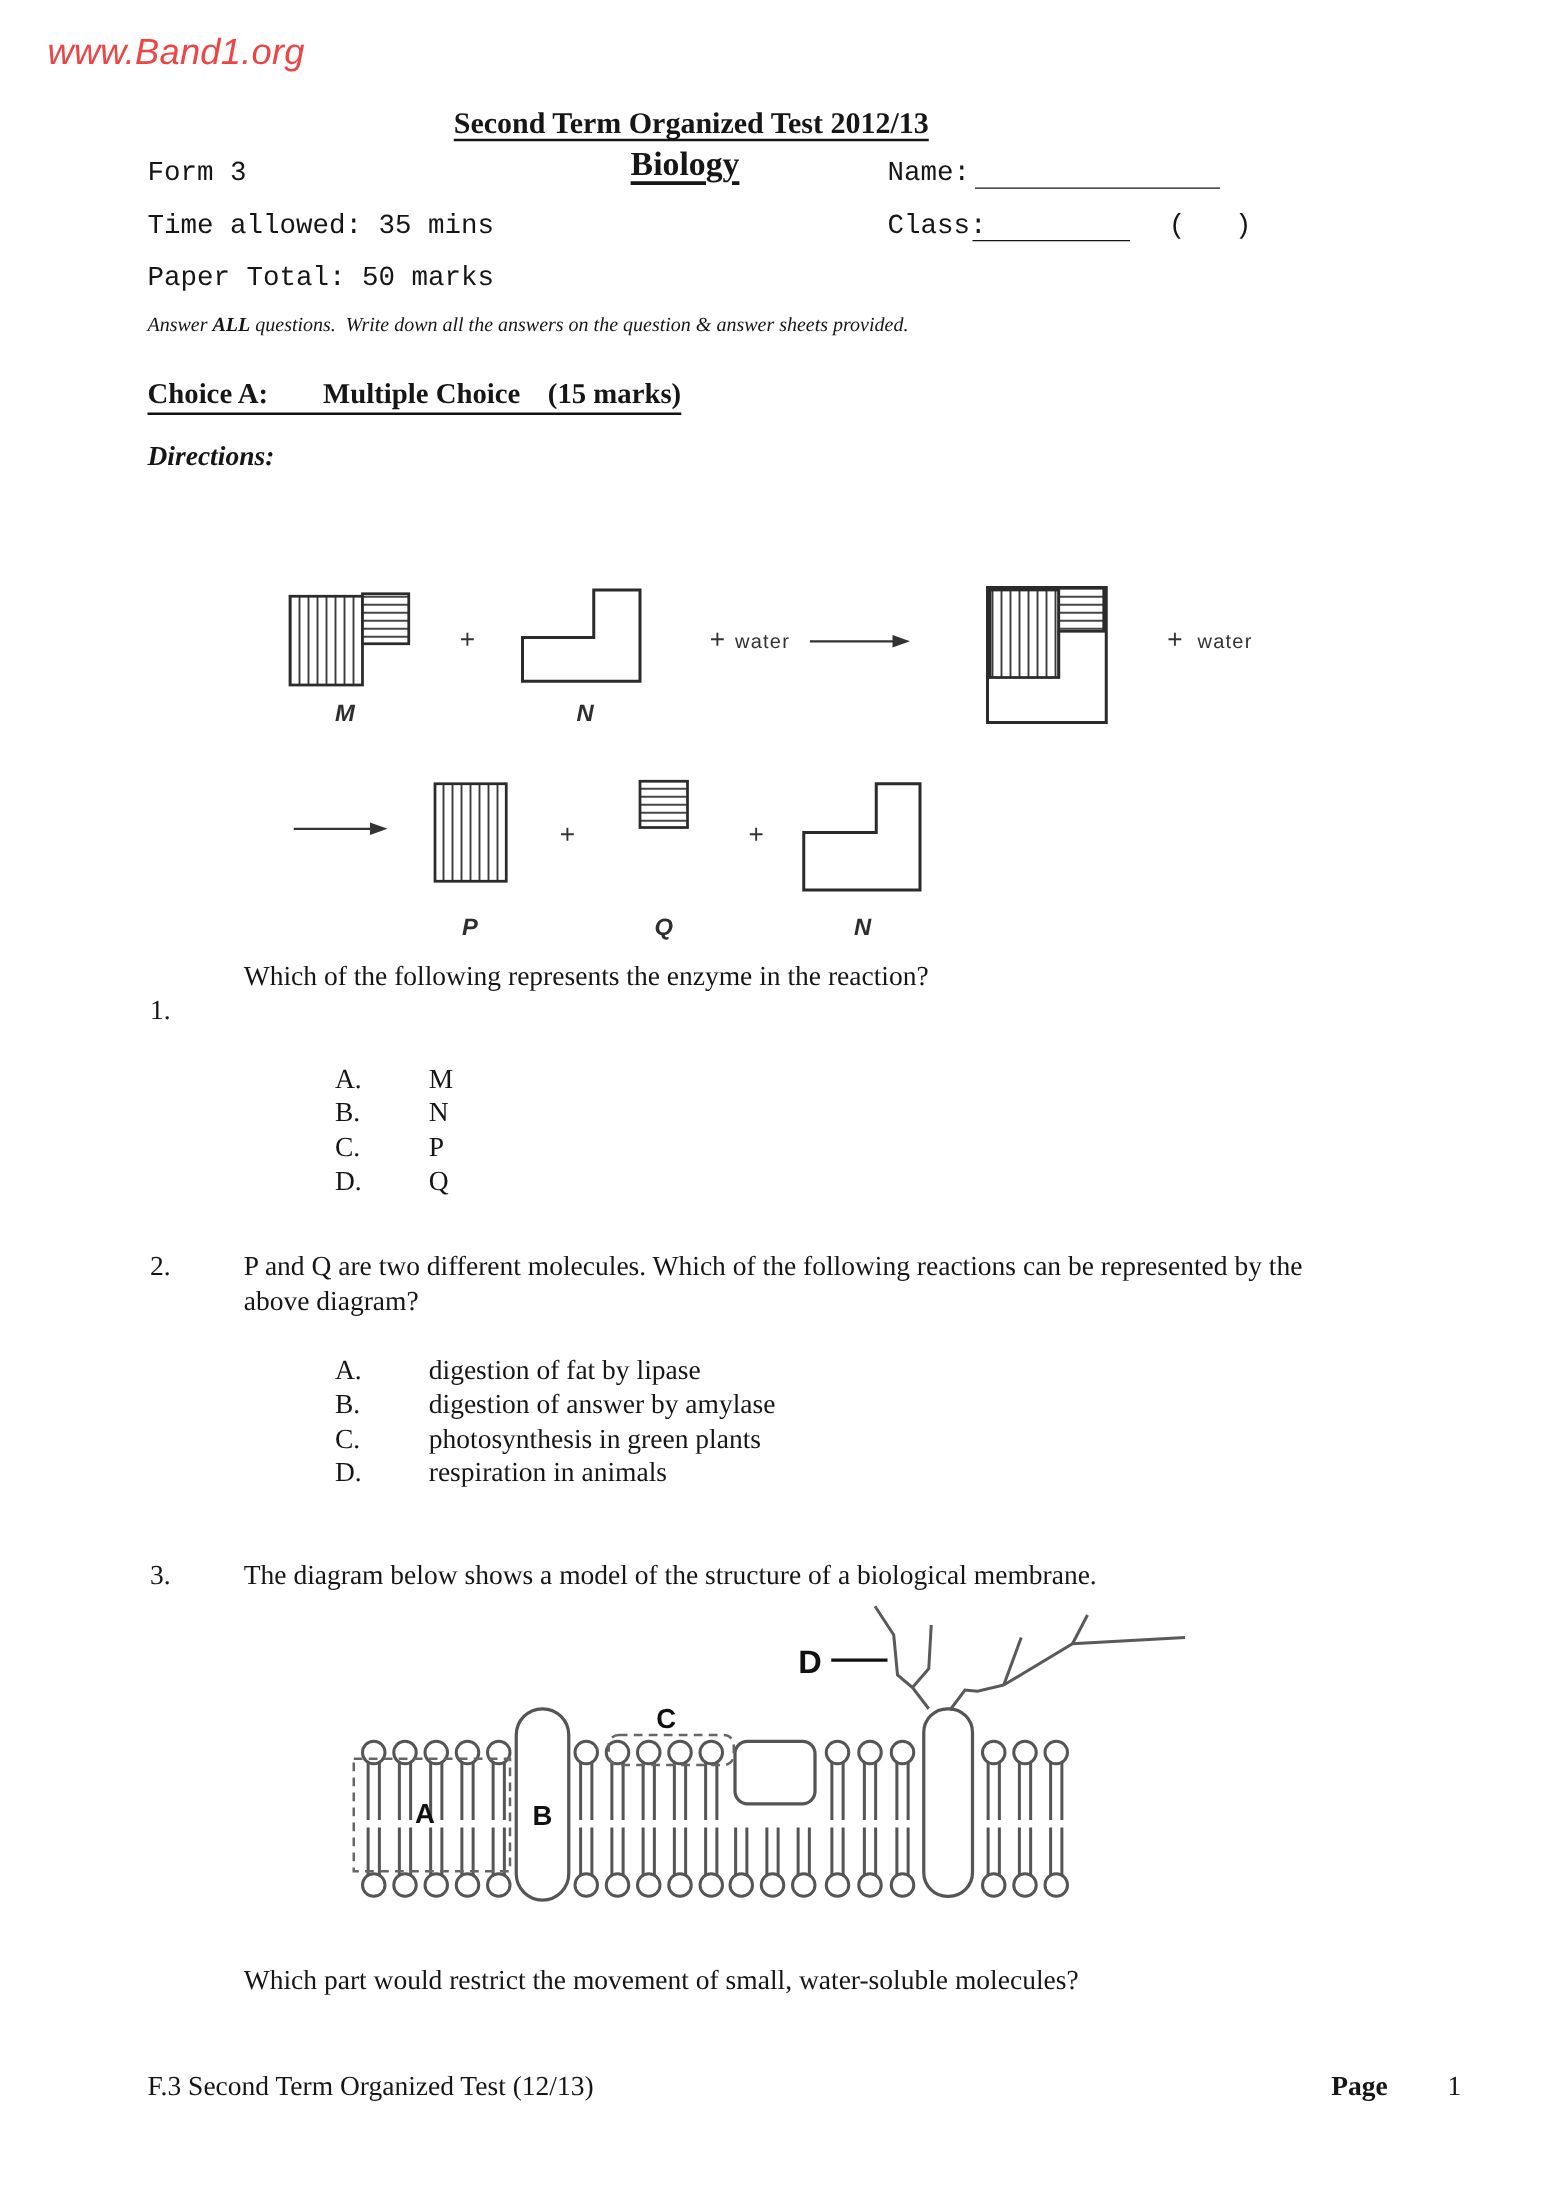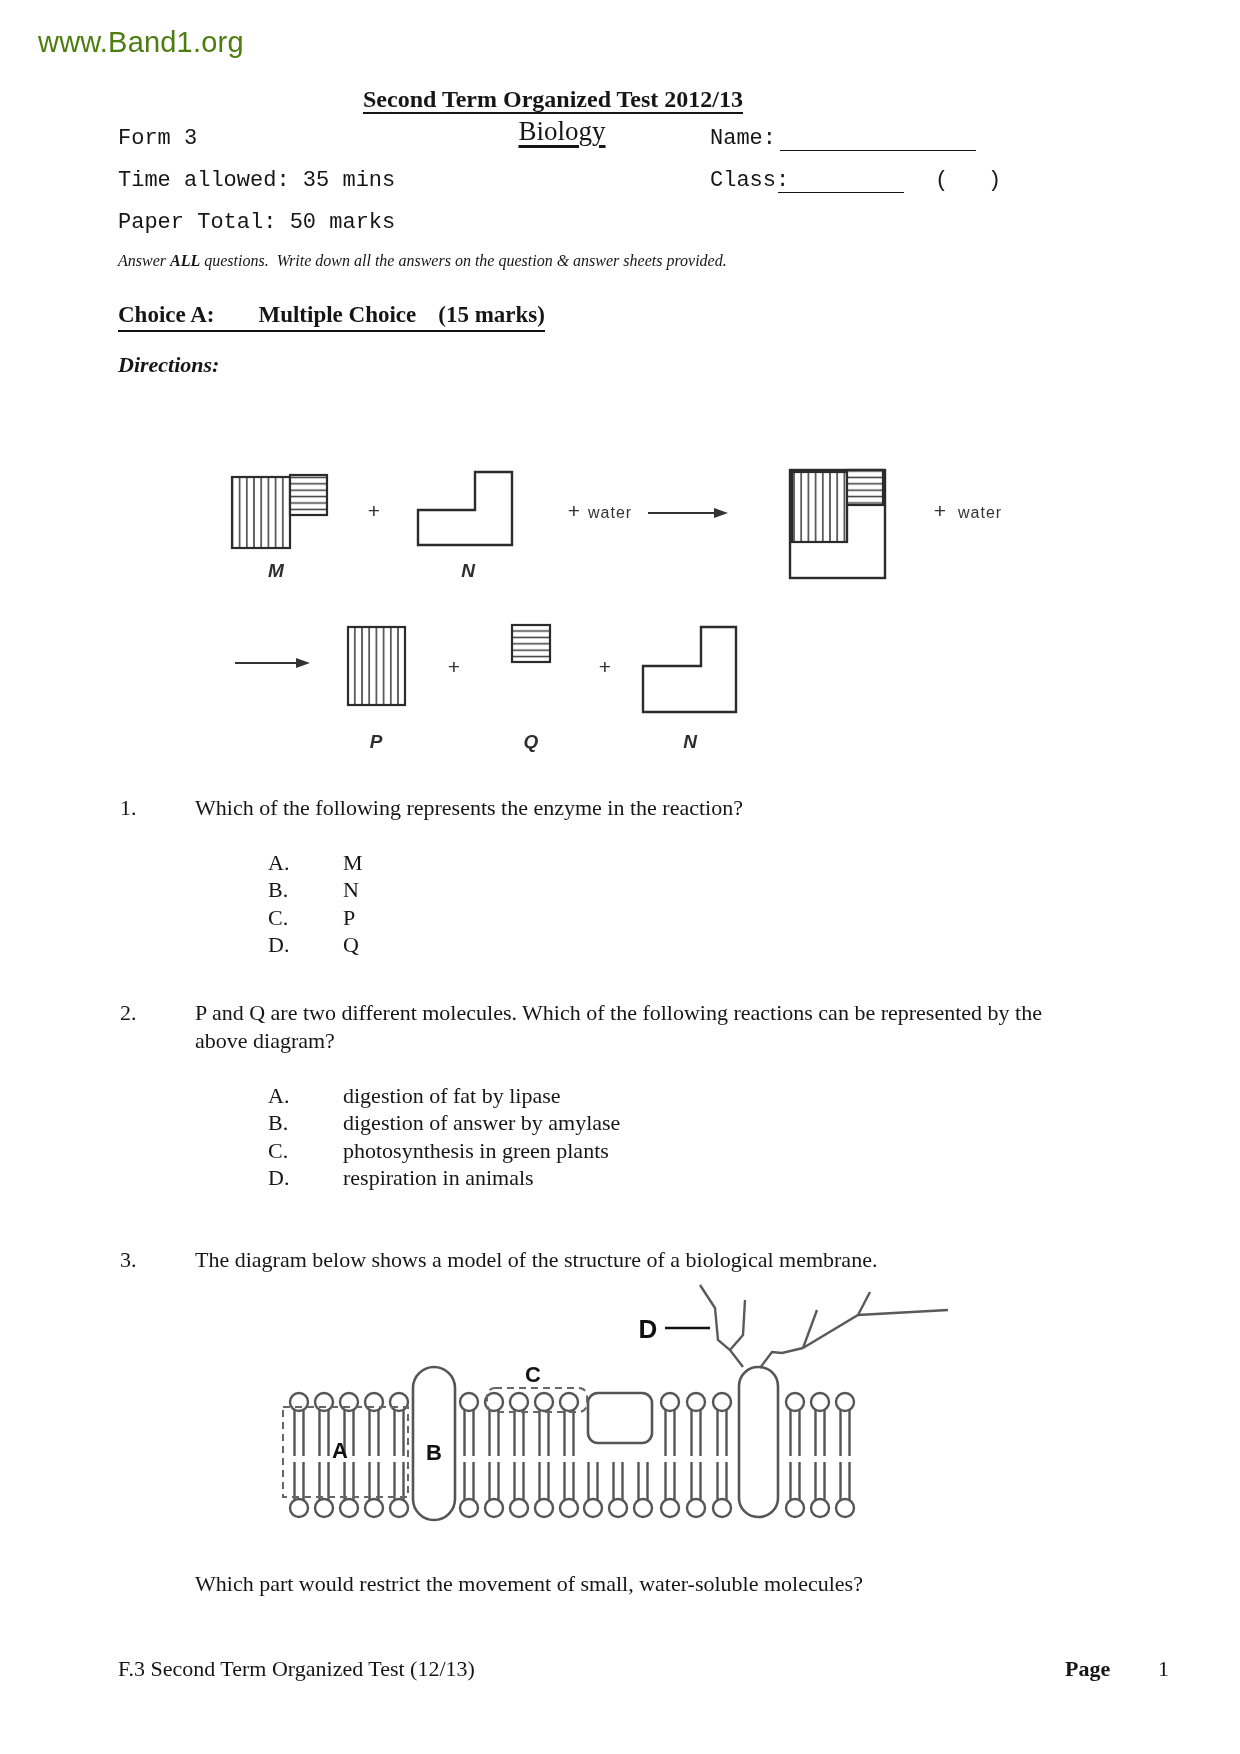--- a/index.html
+++ b/index.html
@@ -1,26 +1,26 @@
 <!DOCTYPE html>
 <html><head>
 <meta charset="utf-8">
 <style>
   html,body{margin:0;padding:0;}
   body{width:1240px;height:1754px;position:relative;background:#ffffff;
        font-family:"Liberation Serif",serif;color:#161616;overflow:hidden;}
   .abs{position:absolute;}
   .sans{font-family:"Liberation Sans",sans-serif;}
-  .watermark{font-size:29px;letter-spacing:0.2px;color:#4d7c0f;}
+  .watermark{font-size:29px;letter-spacing:0.2px;color:#ef4444;font-style:italic;}
   .doc-title{font-size:24px;font-weight:bold;text-decoration:underline;
              text-underline-offset:5px;text-decoration-thickness:2px;white-space:nowrap;}
   .center-x{transform:translateX(-50%);}
   .h-row{font-size:22px;white-space:nowrap;font-family:Liberation Mono, monospace;}
-  .subject{font-size:27px;font-weight:normal;text-decoration:underline;
-           text-underline-offset:5px;text-decoration-thickness:2.5px;margin-left:14px;}
+  .subject{font-size:27px;font-weight:bold;text-decoration:underline;
+           text-underline-offset:5px;text-decoration-thickness:2.5px;}
   .blank-line{border-bottom:1.6px solid #141414;}
   .instruction{font-size:16px;font-style:italic;white-space:pre;}
   .instruction b{font-weight:bold;}
   .section-head{font-size:23px;font-weight:bold;border-bottom:2.4px solid #121212;
                 padding-bottom:3px;white-space:nowrap;}
   .section-head .gap1{margin-right:44px;}
   .section-head .gap2{margin-right:22px;}
   .directions{font-size:22px;font-weight:bold;font-style:italic;display:flex;}
   .directions .dlabel{width:122px;flex:0 0 auto;}
   .qnum{font-size:22px;}
@@ -123,21 +123,21 @@
   <rect x="312" y="170" width="38" height="37" fill="url(#hstripe)" stroke="#2b2b2b" stroke-width="2.2"></rect>
   <text class="shape-label" x="331" y="293" text-anchor="middle">Q</text>
 
   <text class="plus" x="405" y="219" text-anchor="middle">+</text>
 
   <polygon points="443,211 501,211 501,172 536,172 536,257 443,257" fill="#fff" stroke="#2b2b2b" stroke-width="2.4"></polygon>
   <text class="shape-label" x="490" y="293" text-anchor="middle">N</text>
 </svg>
 
 <div class="abs qnum" style="left:120px;top:795px;">1.</div>
-<div class="abs qtext" style="left:195px;top:795px;">Which of the following represents the enzyme in the reaction?</div>
+<div class="abs qtext" style="left:195px;top:768px;">Which of the following represents the enzyme in the reaction?</div>
 <div class="abs options" style="left:268px;top:849px;">
   <div class="row">
     <span class="letter">A.</span>
     <span>M</span>
   </div>
   <div class="row">
     <span class="letter">B.</span>
     <span>N</span>
   </div>
   <div class="row">

